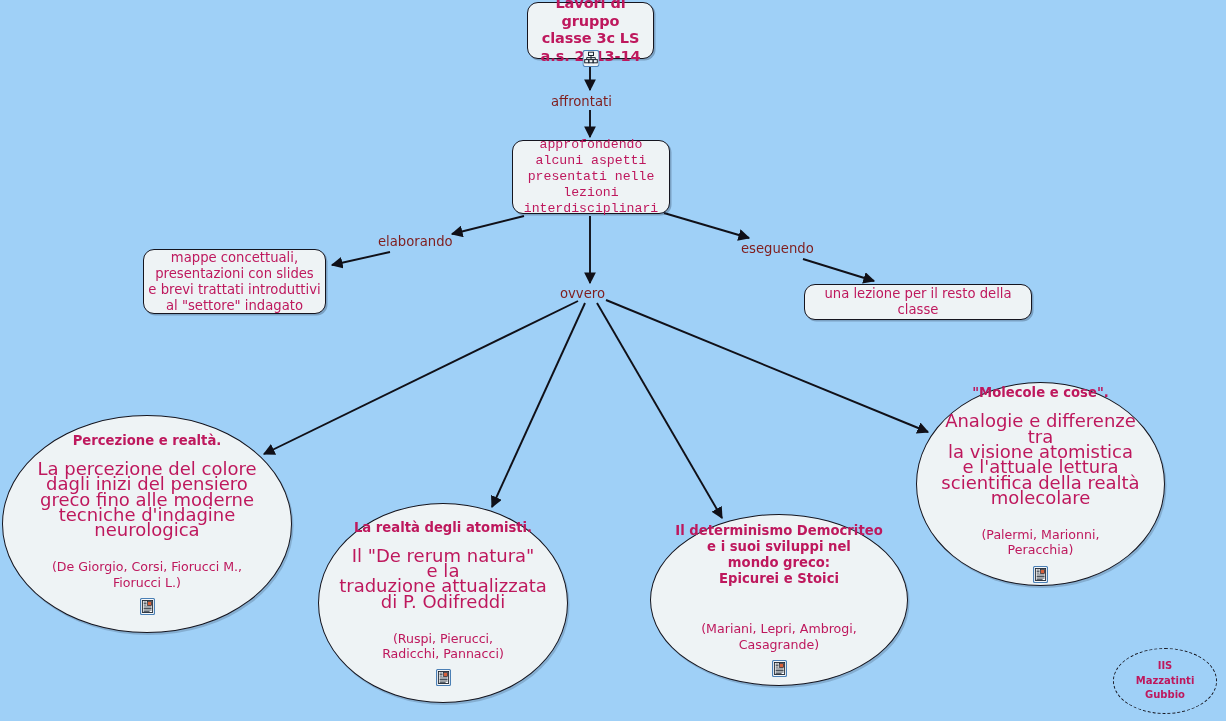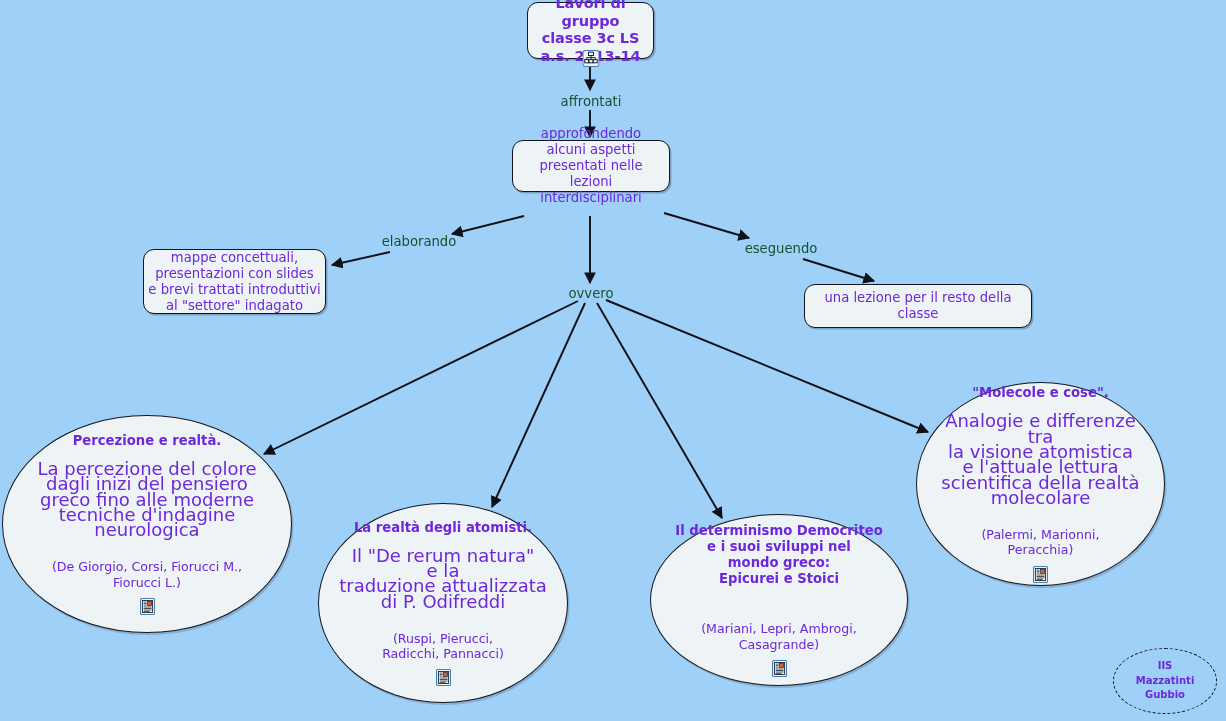--- a/index.html
+++ b/index.html
@@ -30,43 +30,42 @@
 
   
   .node {
     position: absolute;
     box-sizing: border-box;
     display: flex;
     flex-direction: column;
     align-items: center;
     justify-content: center;
     text-align: center;
-    color: #6d28d9;
+    color: #be185d;
     z-index: 5;
   }
   .box {
     background: #eef3f5;
     border: 1.6px solid #15151f;
     border-radius: 11px;
     box-shadow: 1.5px 1.5px 0 rgba(30,40,60,.28);
   }
   .ellipse {
     background: #eef3f5;
     border: 1.6px solid #15151f;
     border-radius: 50%;
     box-shadow: 1.5px 2px 0 rgba(30,40,60,.20);
   }
   .label-node {
     position: absolute;
     background: transparent;
     border: none;
-    color: #14532d;
+    color: #7f1d1d;
     z-index: 6;
     white-space: nowrap;
-    text-align: center;
   }
 
   
   .t-title {
     font-size: 14.5px;
     font-weight: bold;
     line-height: 17.5px;
     letter-spacing: -0.1px;
   }
   .t-body {
@@ -115,23 +114,23 @@
   .icon-anchor-title {
     position: absolute;
     left: 50%;
     bottom: -9px;
     transform: translateX(-50%);
     z-index: 7;
   }
 
   
   #n-title   { left: 527px;  top: 2px;   width: 127px; height: 57px; padding: 3px 6px 4px; }
-  #n-central { left: 512px;  top: 140px; width: 158px; height: 52px; padding: 12px 6px; }
+  #n-central { left: 512px;  top: 140px; width: 158px; height: 74px; padding: 12px 6px; font-family: Liberation Mono, monospace; }
   #n-mappe   { left: 143px;  top: 249px; width: 183px; height: 65px; padding: 4px 3px; }
-  #n-lezione { left: 804px;  top: 284px; width: 228px; height: 44px; padding: 2px 8px; }
+  #n-lezione { left: 804px;  top: 284px; width: 228px; height: 36px; padding: 2px 8px; }
 
   #n-perc    { left: 2px;    top: 415px; width: 290px; height: 218px; padding: 14px 16px; }
   #n-atom    { left: 318px;  top: 503px; width: 250px; height: 200px; padding: 14px 14px; }
   #n-demo    { left: 650px;  top: 514px; width: 258px; height: 172px; padding: 12px 14px; }
   #n-mol     { left: 916px;  top: 382px; width: 249px; height: 204px; padding: 14px 14px; }
 
   #lbl-affrontati { left: 551px; top: 94px;  width: 80px; }
   #lbl-elaborando { left: 378px; top: 234px; width: 82px; }
   #lbl-eseguendo  { left: 741px; top: 241px; width: 80px; }
   #lbl-ovvero     { left: 560px; top: 286px; width: 62px; }

